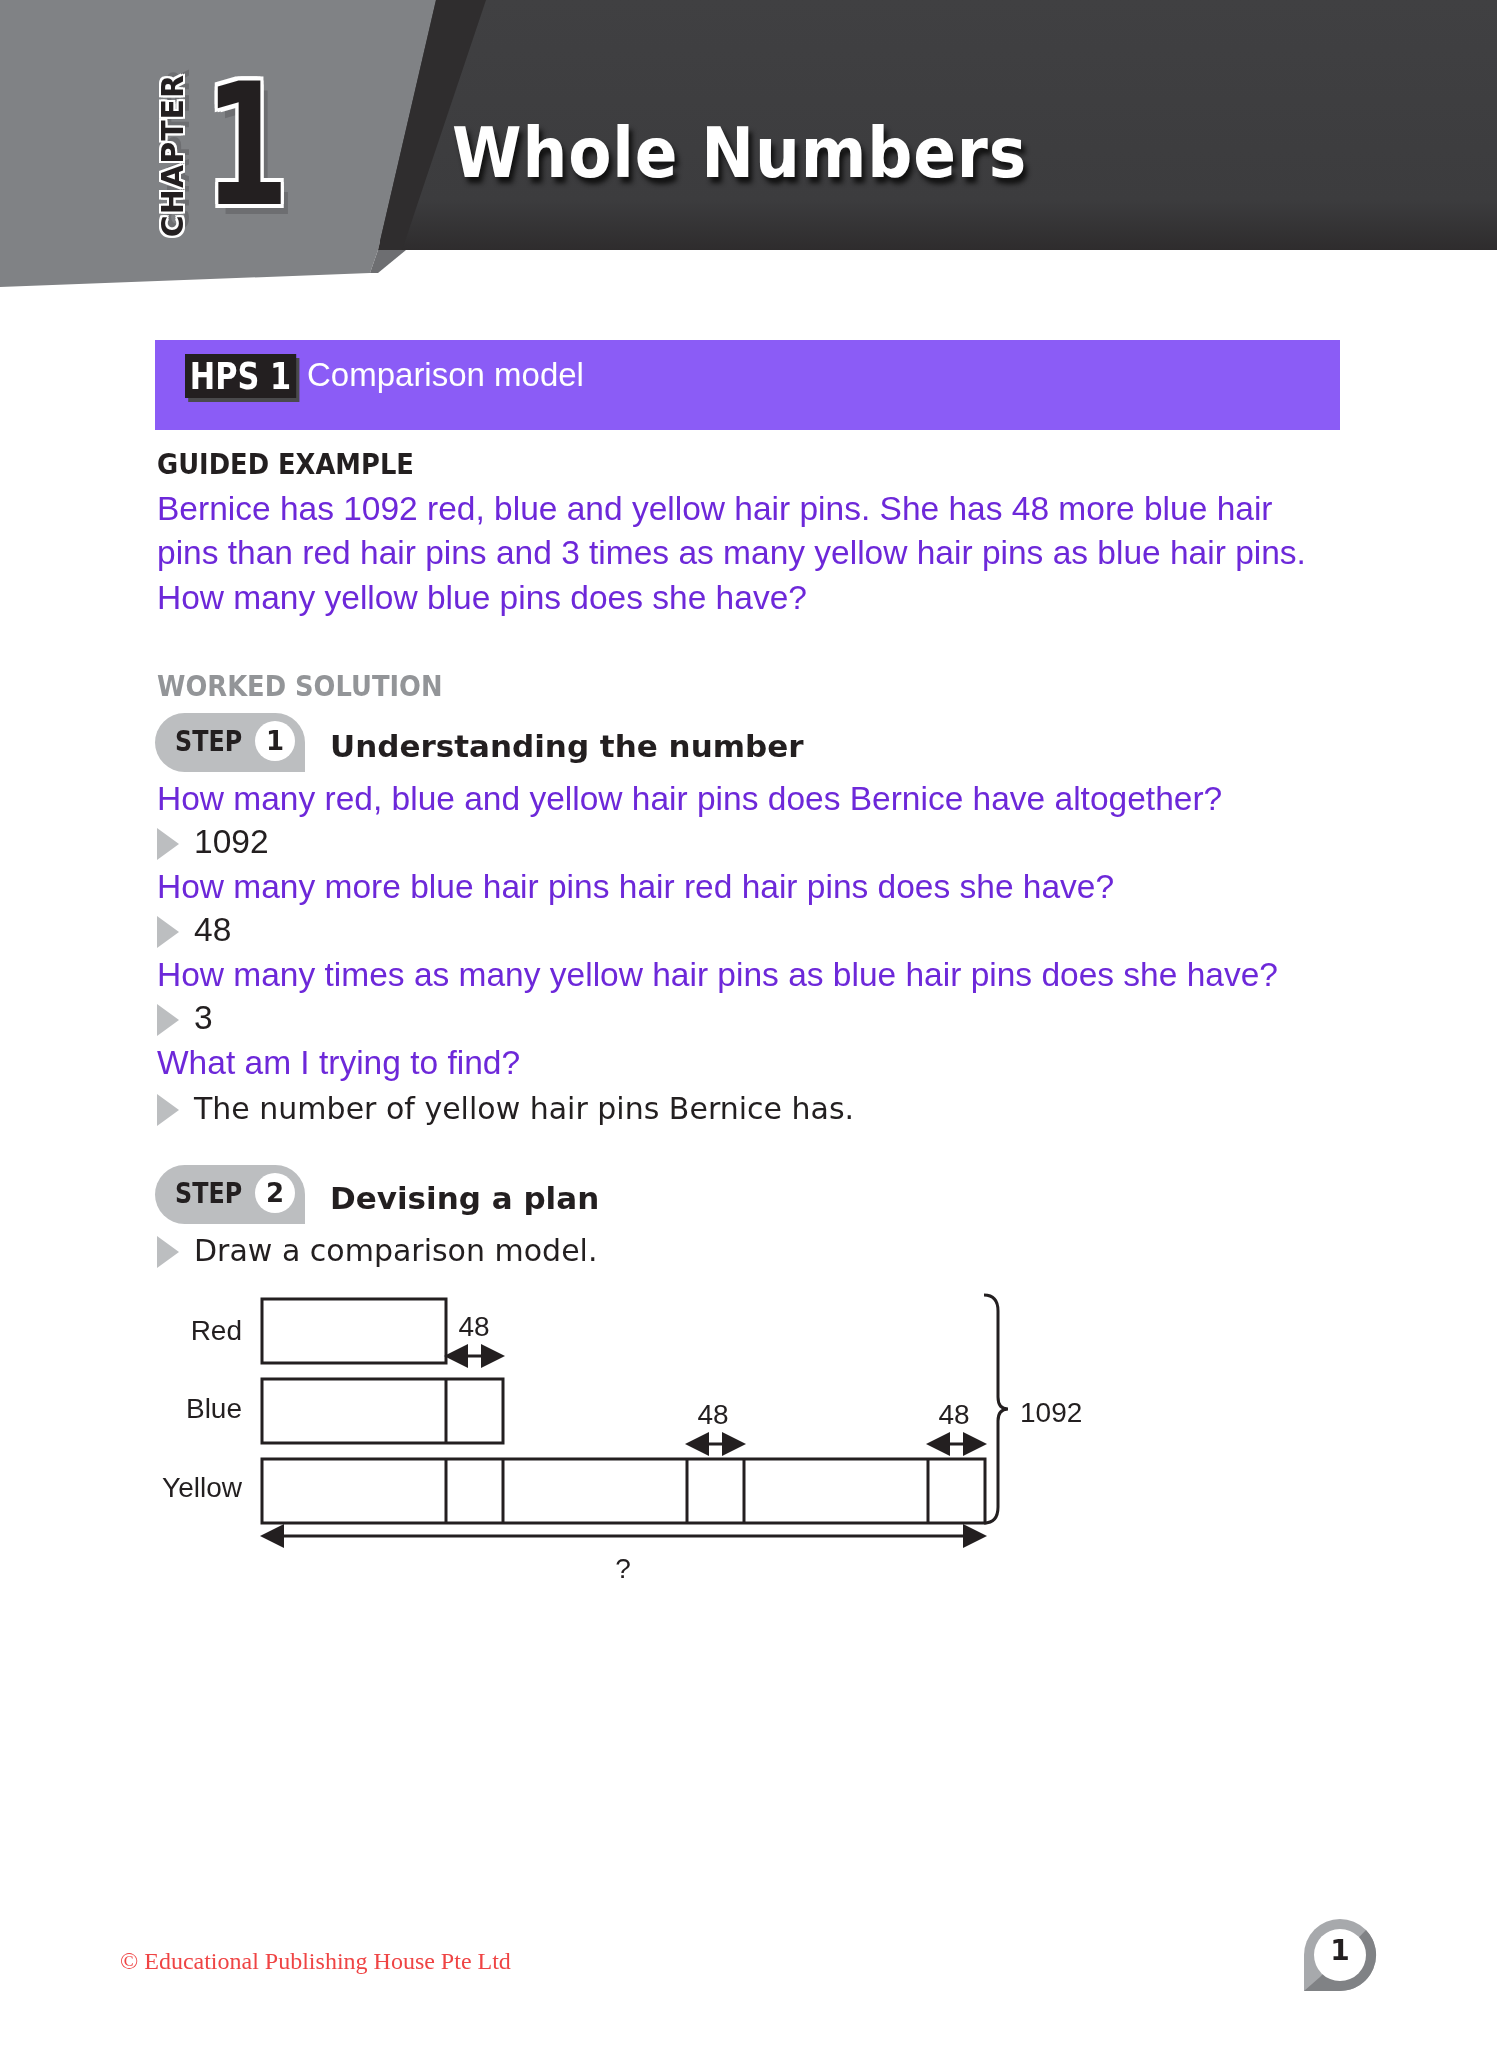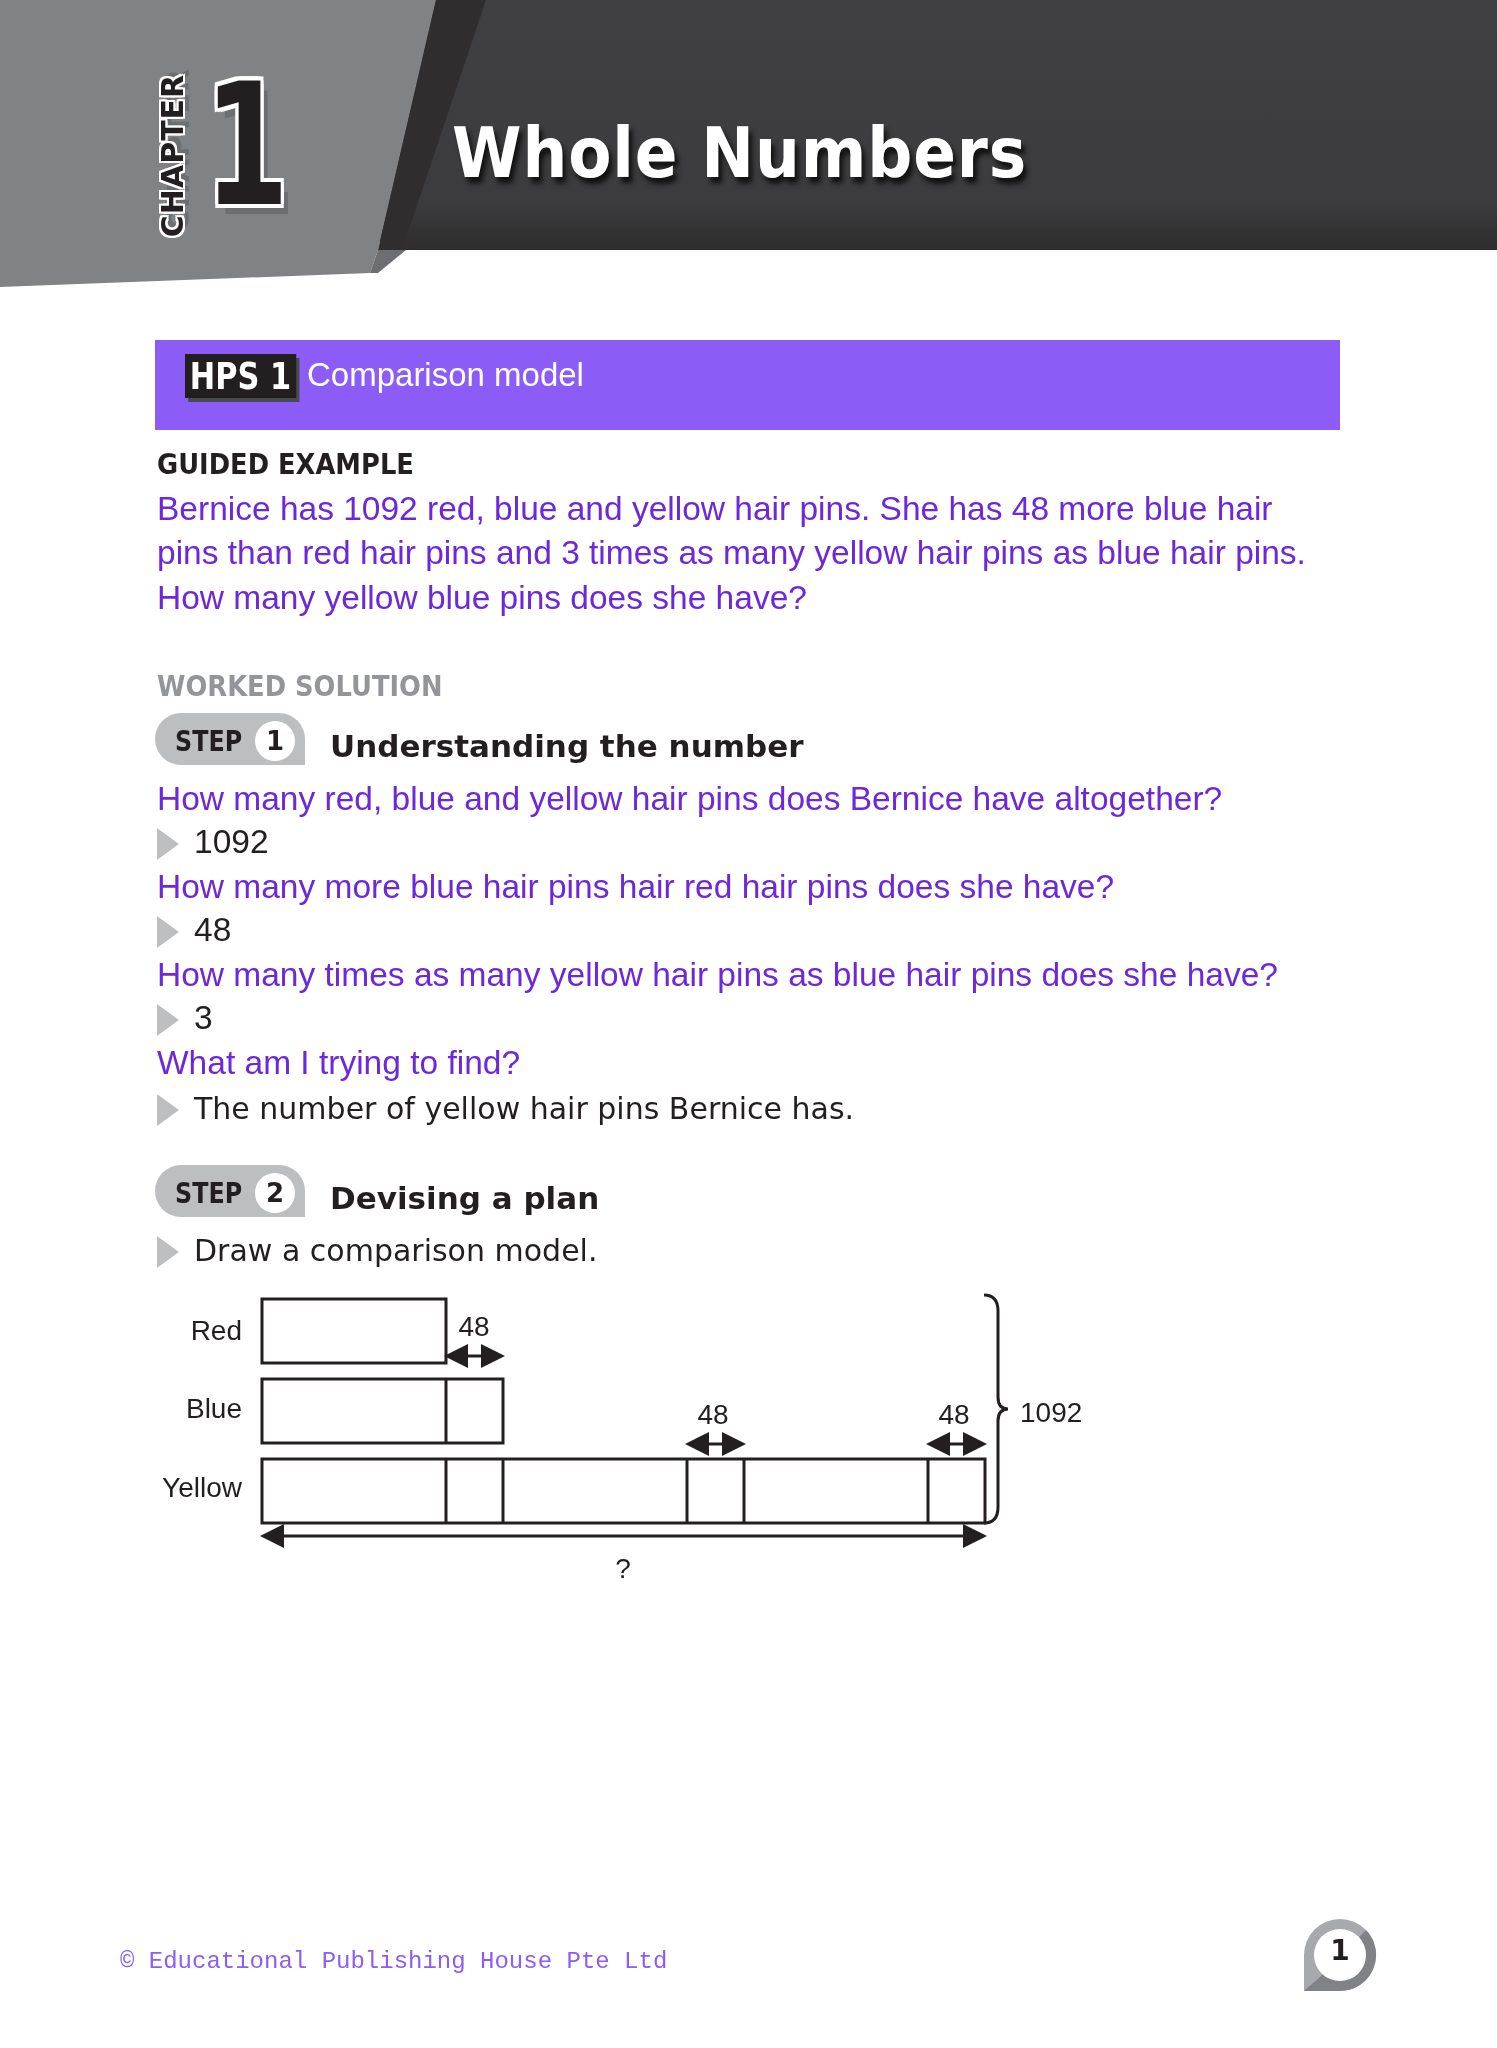--- a/index.html
+++ b/index.html
@@ -28,37 +28,37 @@
       font-family: "DejaVu Sans", sans-serif; font-weight: 900; font-size: 38px; line-height: 44px;
       color: #fff; background: #231f20; box-shadow: 4px 4px 0 #4a4a4c; transform: scaleX(0.8); transform-origin: left top; }
   .hps-title { position: absolute; left: 152px; top: 16px; font-family: "Liberation Sans", sans-serif;
       font-size: 33px; color: #ffffff; }
   .heading-guided { position: absolute; left: 157px; top: 448px; font-family: "DejaVu Sans", sans-serif;
       font-weight: 900; font-size: 28px; color: #231f20; transform: scaleX(0.92); transform-origin: left top; }
   .heading-worked { position: absolute; left: 157px; top: 670px; font-family: "DejaVu Sans", sans-serif;
       font-weight: 900; font-size: 28px; color: #939598; transform: scaleX(0.92); transform-origin: left top; }
   .para-line { position: absolute; left: 157px; font-family: "Liberation Sans", sans-serif; font-size: 33.5px; color: #6d28d9; white-space: nowrap; }
 
-  .step-pill { position: absolute; left: 155px; width: 150px; height: 52px; background: #bcbec0;
+  .step-pill { position: absolute; left: 155px; width: 150px; height: 59px; background: #bcbec0;
       border-radius: 30px 30px 0 30px; }
   .step-pill .step-word { position: absolute; left: 20px; top: 12px; font-family: "DejaVu Sans", sans-serif;
       font-weight: 900; font-size: 28px; color: #231f20; transform: scaleX(0.85); transform-origin: left top; }
   .step-pill .step-num { position: absolute; left: 100px; top: 8px; width: 40px; height: 40px; border-radius: 50%;
       background: #fff; text-align: center; line-height: 40px; font-family: "DejaVu Sans", sans-serif; font-weight: 700; font-size: 26px; color: #231f20; }
   .step-title { position: absolute; left: 330px; font-family: "DejaVu Sans", sans-serif; font-size: 31px; color: #231f20; font-weight: 600; }
 
   .bullet { position: absolute; left: 157px; width: 0; height: 0; border-top: 16px solid transparent;
       border-bottom: 16px solid transparent; border-left: 22px solid #bcbec0; }
   .answer { position: absolute; left: 194px; font-family: "Liberation Sans", sans-serif; font-size: 33.5px; color: #231f20; white-space: nowrap; }
   .answer.comic { font-family: "DejaVu Sans", sans-serif; font-size: 30px; }
 
   .diagram { position: absolute; left: 0; top: 0; }
   .diagram text { font-family: "Liberation Sans", sans-serif; fill: #231f20; }
 
-  .footer-copy { position: absolute; left: 120px; top: 1948px; font-family: Liberation Mono, monospace; font-size: 24px; color: #8b5cf6; }
+  .footer-copy { position: absolute; left: 120px; top: 1948px; font-family: Liberation Serif, serif; font-size: 24px; color: #ef4444; }
   .page-badge { position: absolute; left: 1300px; top: 1915px; width: 80px; height: 80px; }
   .page-num { position: absolute; left: 1322px; top: 1934px; width: 36px; text-align: center;
       font-family: "DejaVu Sans", sans-serif; font-weight: 700; font-size: 28px; color: #231f20; }
 </style>
 </head>
 <body>
 
 <div class="banner">
   <svg width="1497" height="290">
     <defs>

